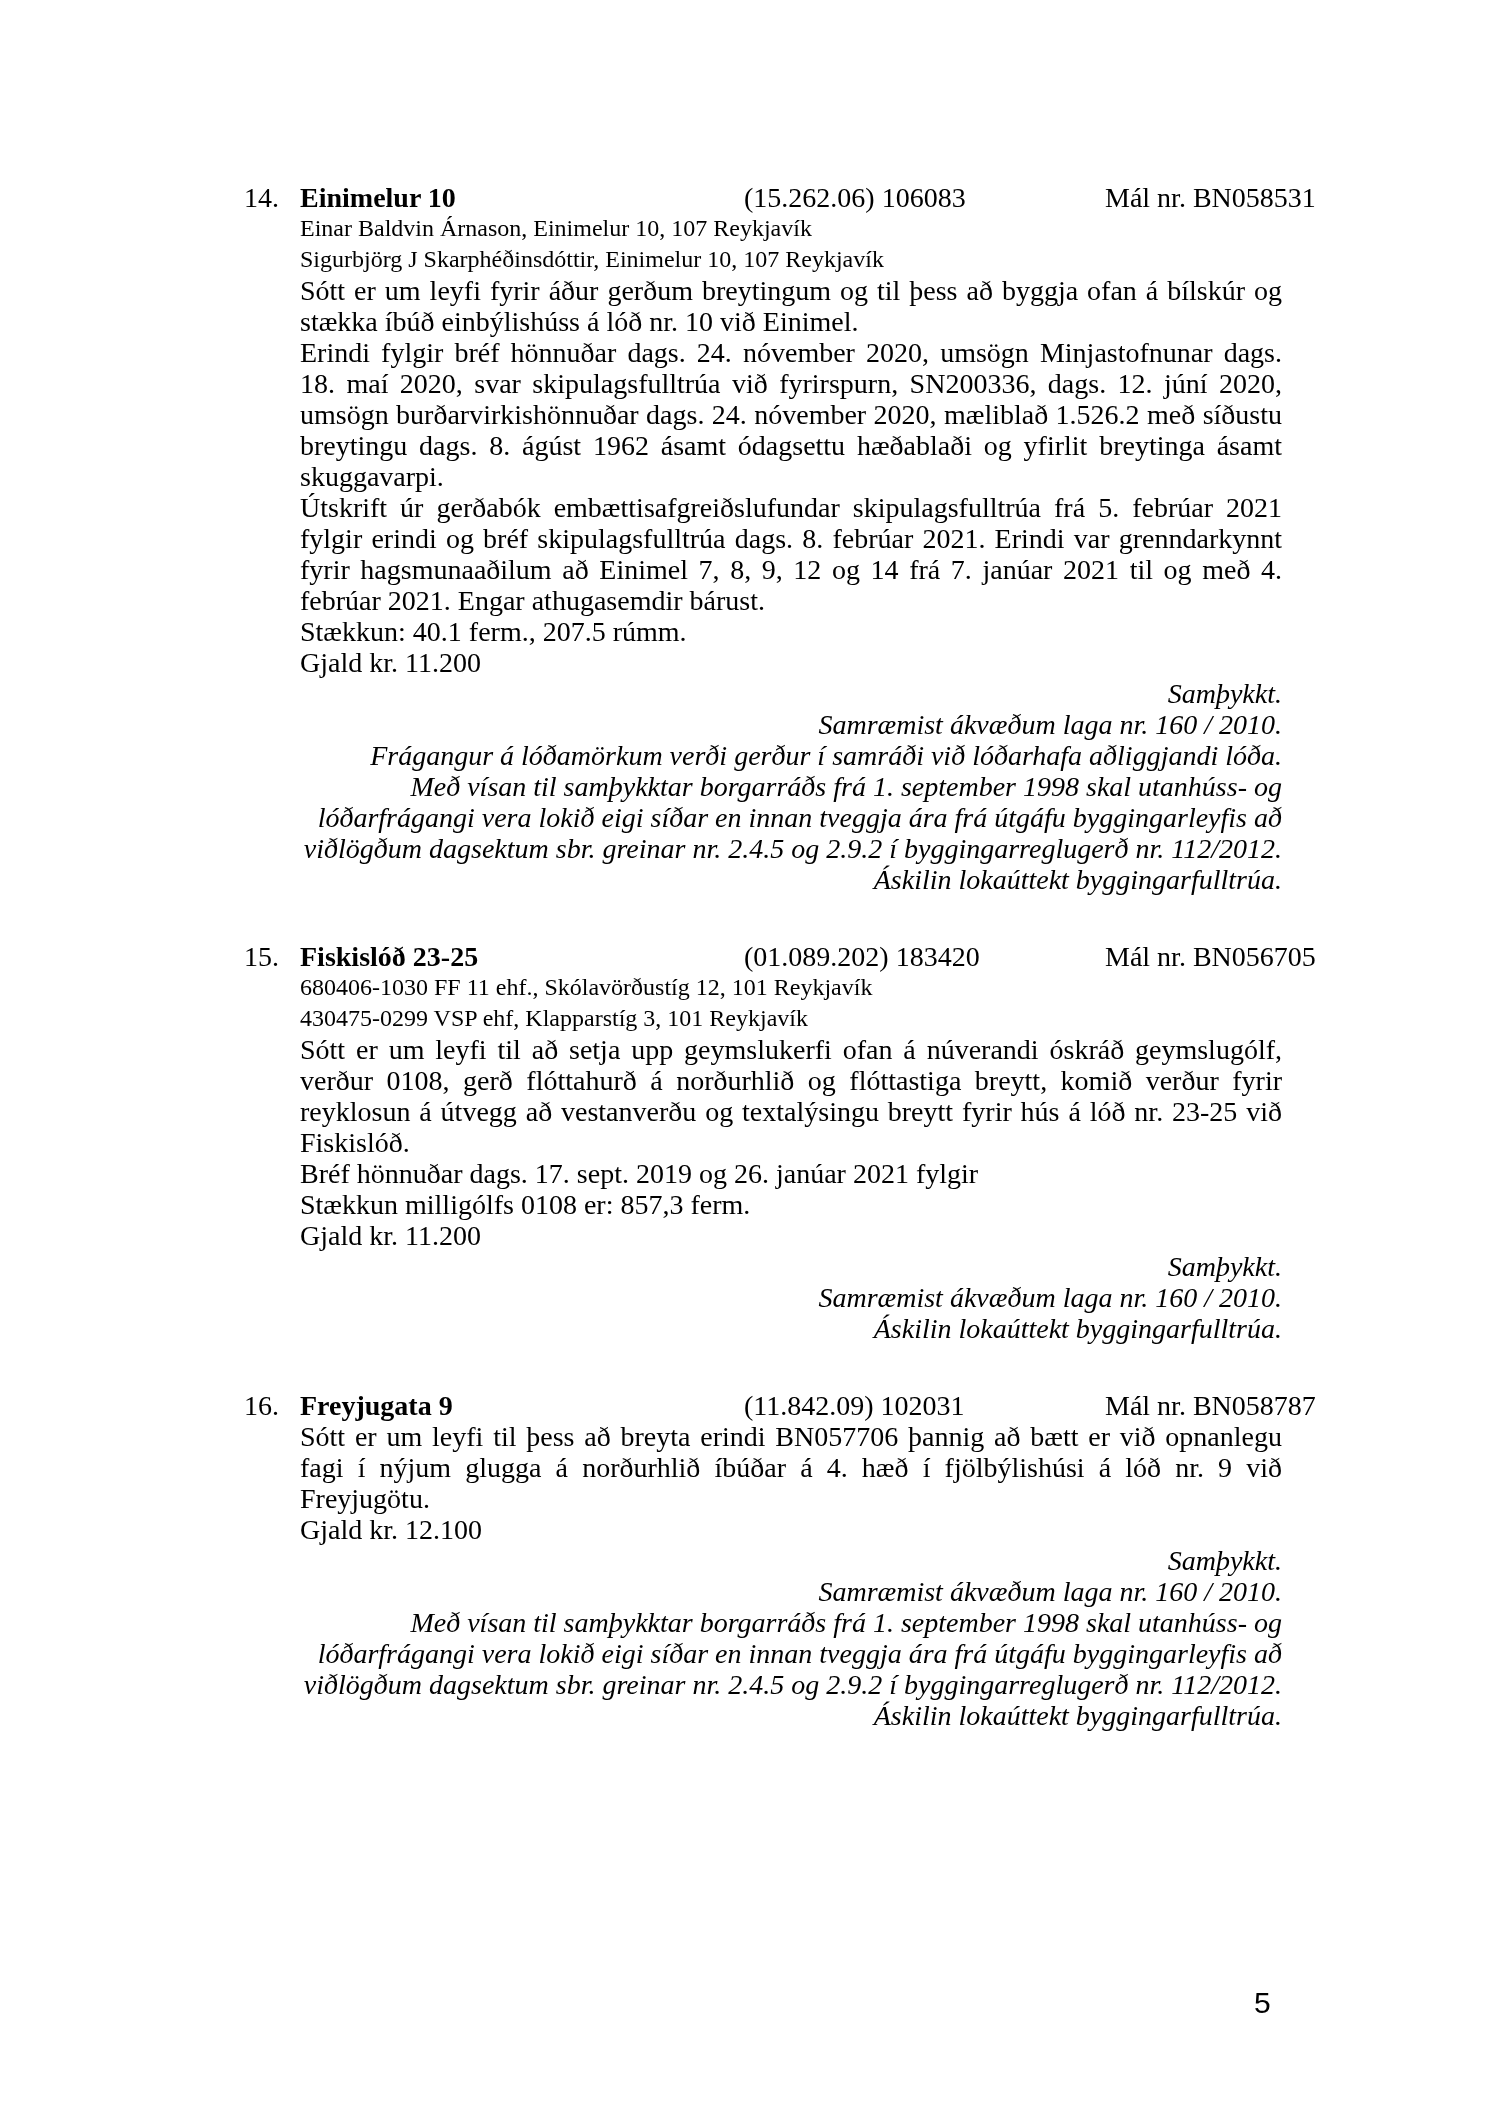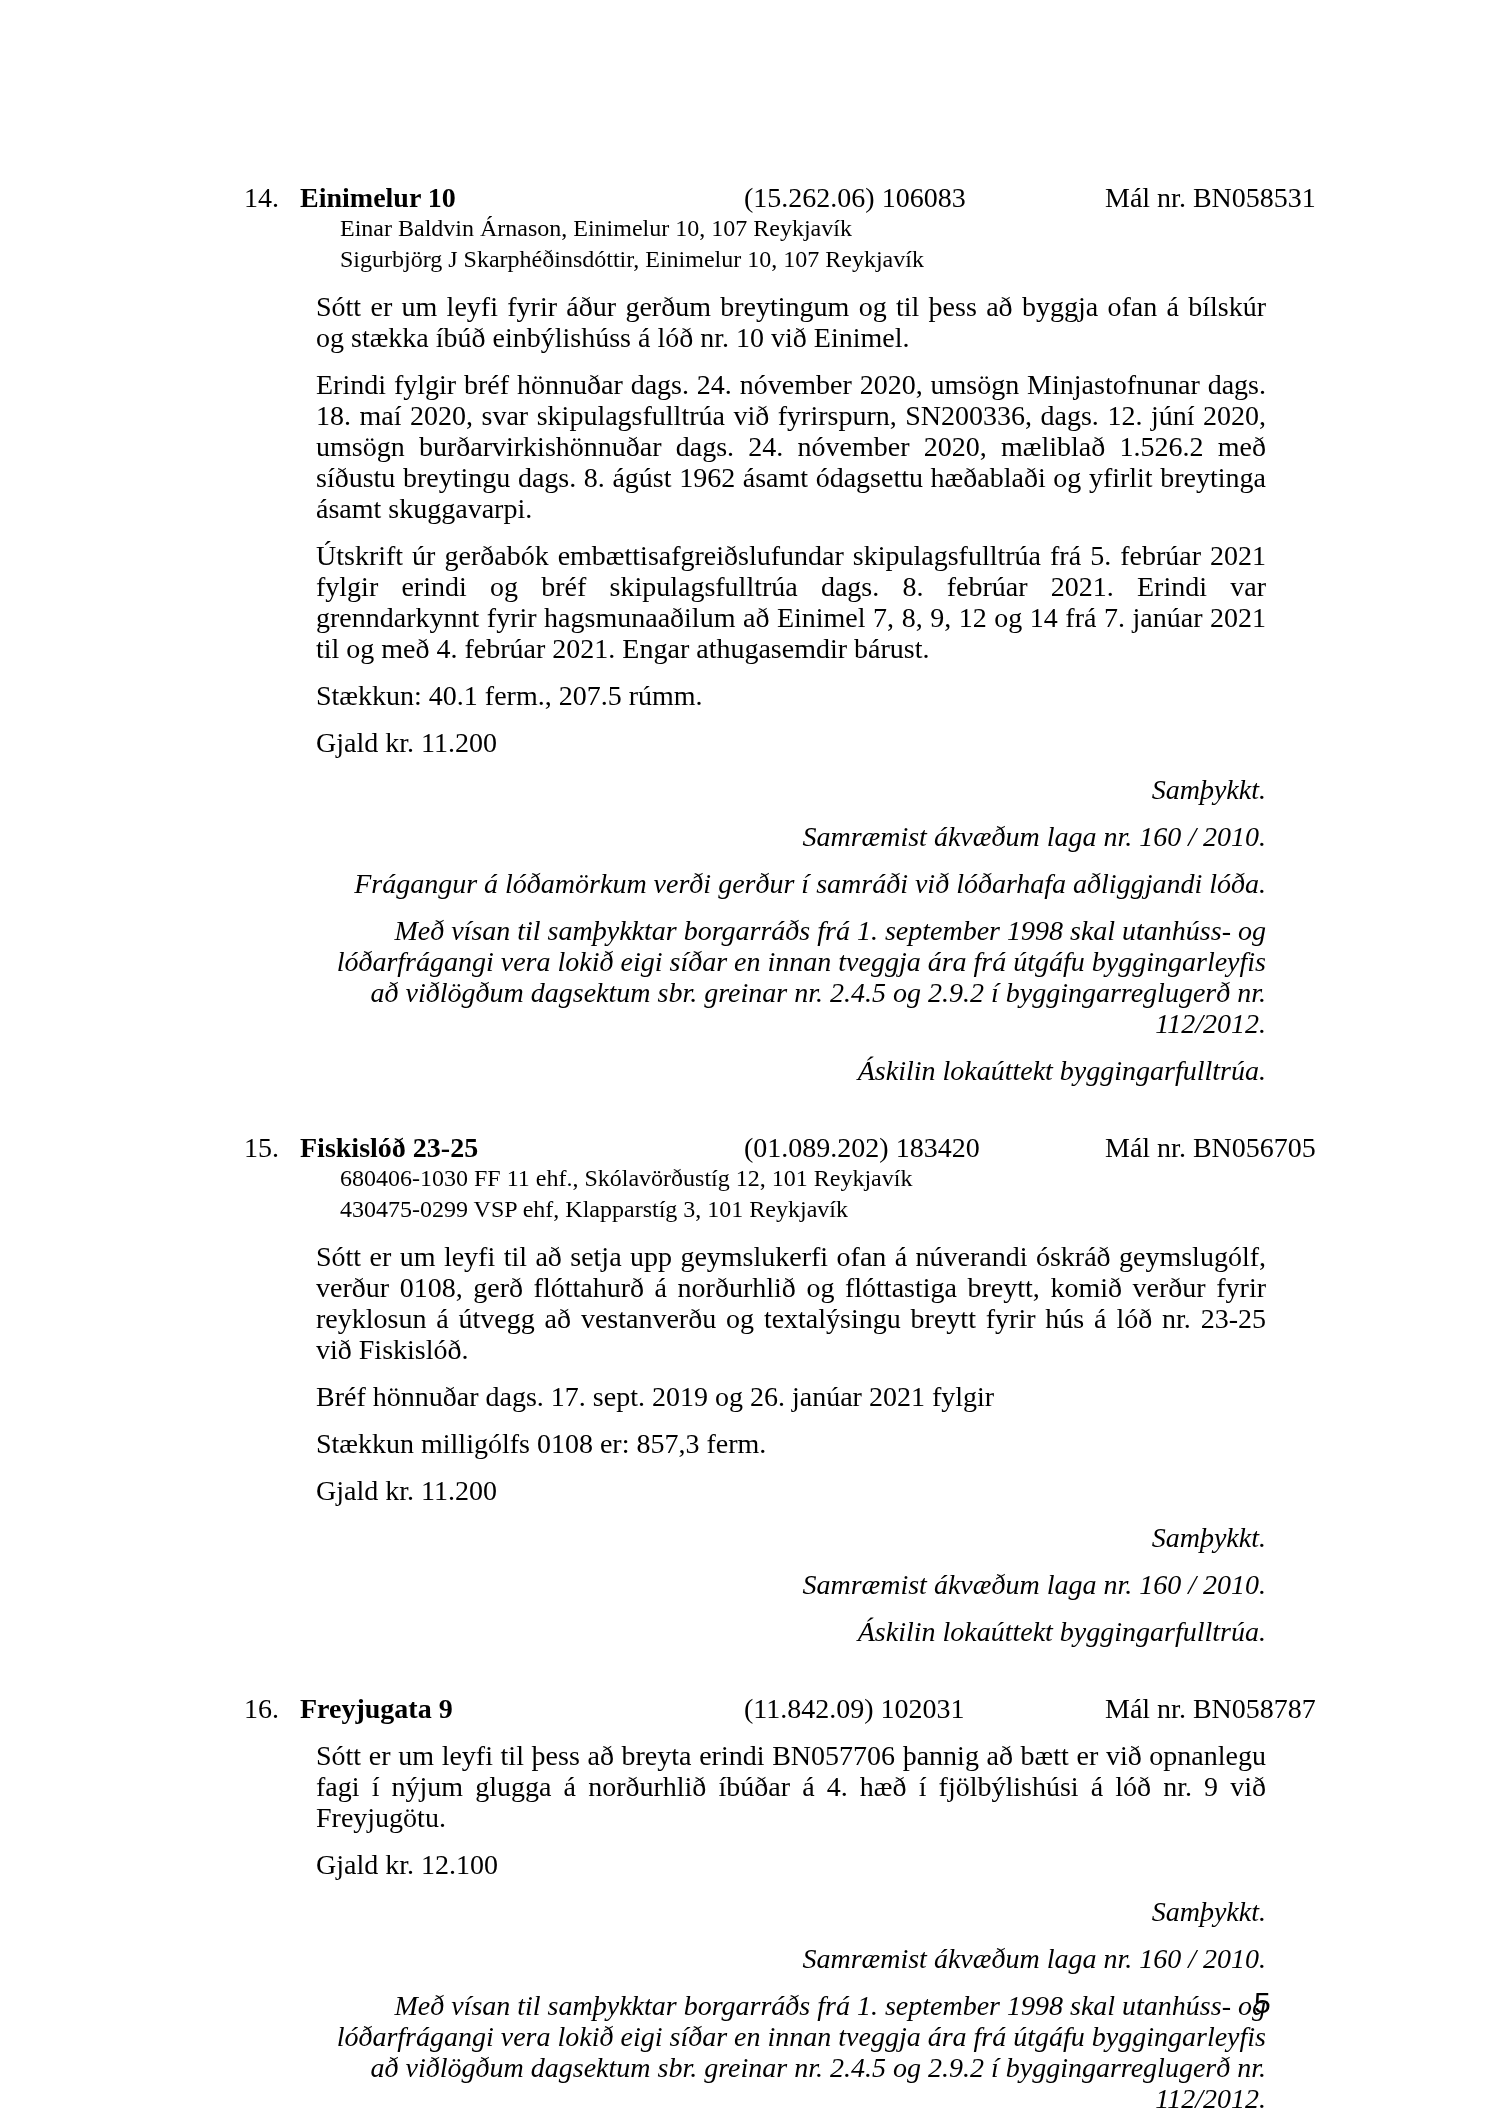--- a/index.html
+++ b/index.html
@@ -21,22 +21,22 @@
   .item-header {
     position: relative;
     font-size: 28px;
     line-height: 31px;
     white-space: nowrap;
   }
   .item-num { position: absolute; left: -56px; }
   .item-title { font-weight: bold; }
   .item-ref { position: absolute; left: 444px; }
   .item-case { position: absolute; left: 765px; margin-left: 40px; }
-  .addr { font-size: 24px; line-height: 31px; margin-left: 40px; }
-  .para { font-size: 28px; line-height: 31px; margin: 16px; }
+  .addr { font-size: 24px; line-height: 31px; }
+  .para { font-size: 28px; line-height: 31px; margin: 0; }
   .justify { text-align: justify; }
   .note { font-style: italic; text-align: right; }
   .page-num {
     position: absolute;
     left: 1254px;
     top: 1986px;
     font-family: "Liberation Sans", sans-serif;
     font-size: 30px;
     line-height: 34px;
   }

